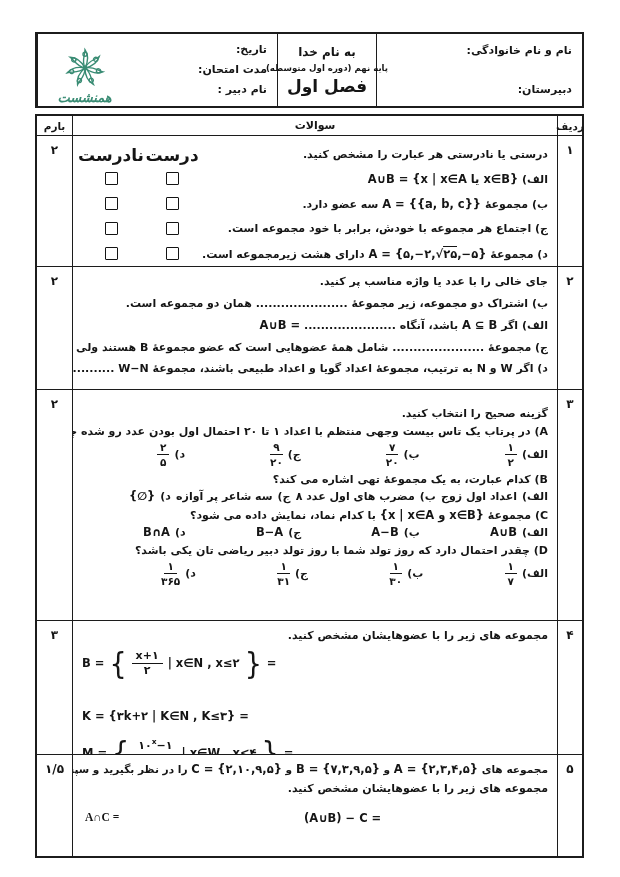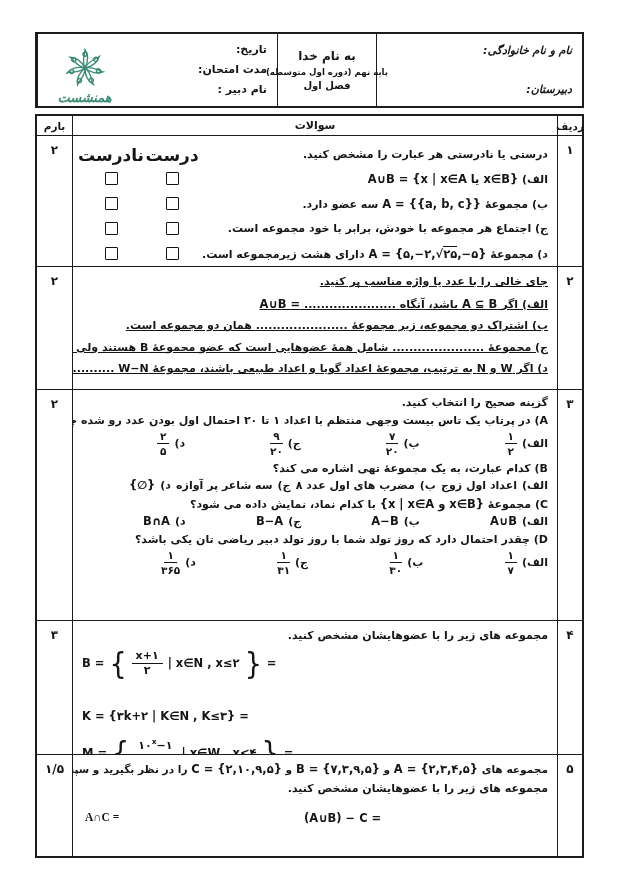--- a/index.html
+++ b/index.html
@@ -8,26 +8,26 @@
     font-family:"DejaVu Sans",sans-serif;color:#151515;font-weight:bold;
     overflow:hidden;
   }
   .cell-line{line-height:1.45;}
   
   .hdr{
     position:absolute;left:35px;top:32px;width:549px;height:76px;
     border:2px solid #1c1c1c;box-sizing:border-box;display:flex;direction:rtl;background:#fff;
   }
   .hcell{box-sizing:border-box;height:100%;}
-  .hc-name{width:205px;display:flex;flex-direction:column;justify-content:space-between;padding:9px 10px 8px;font-size:11px;font-style:italic;}
+  .hc-name{width:205px;display:flex;flex-direction:column;justify-content:space-between;padding:9px 10px 8px;font-size:11px;}
   .hc-mid{width:100px;border-left:1.4px solid #1c1c1c;border-right:1.4px solid #1c1c1c;
     display:flex;flex-direction:column;align-items:center;justify-content:center;text-align:center;}
   .basmala{font-size:12px;}
   .grade{font-size:8.6px;margin-top:4px;white-space:nowrap;}
-  .chapter{font-size:10px;margin-top:3px;}
+  .chapter{font-size:17px;margin-top:3px;}
   .hc-date{width:146px;display:flex;flex-direction:column;justify-content:space-between;padding:8px 10px;font-size:11px;}
   .hc-logo{flex:1;border-left:1.4px solid #1c1c1c;display:flex;flex-direction:column;align-items:center;justify-content:flex-end;padding:2px 0;}
   .sig{font-size:13px;font-style:italic;line-height:1;margin-top:1px;}
   
   .tbl{
     position:absolute;left:35px;top:114px;width:549px;height:744px;
     border:2px solid #1c1c1c;box-sizing:border-box;display:flex;flex-direction:column;background:#fff;
   }
   .trow{display:flex;direction:rtl;box-sizing:border-box;}
   .thead{height:19px;font-size:10.5px;}
@@ -43,21 +43,21 @@
   .q1row{display:flex;direction:rtl;align-items:center;height:25px;}
   .q1main{flex:1;direction:rtl;}
   .colT{width:58px;display:flex;justify-content:center;flex-shrink:0;}
   .colF{width:64px;display:flex;justify-content:center;flex-shrink:0;}
   .cbx{width:13px;height:13px;border:1.7px solid #141414;box-sizing:border-box;background:#fff;border-radius:1px;}
   .chead{font-size:17px;}
   .mth{font-size:11.5px;white-space:nowrap;}
   .root{border-top:1.3px solid #141414;}
   
   .q2cell{padding:8px 9px 0 6px;}
-  .q2line{direction:rtl;margin-top:8.5px;white-space:nowrap;text-decoration:underline;}
+  .q2line{direction:rtl;margin-top:8.5px;white-space:nowrap;}
   .q2title{margin-top:0;}
   
   .q3cell{padding:6px 9px 0 6px;}
   .qline{direction:rtl;margin-top:5px;white-space:nowrap;}
   .optrow{display:flex;direction:rtl;align-items:center;justify-content:space-between;margin-top:3px;}
   .opt{display:inline-flex;direction:rtl;align-items:center;gap:5px;}
   .frac{display:inline-flex;flex-direction:column;align-items:center;line-height:1.15;font-size:10.5px;direction:ltr;}
   .frac .num{padding:0 3px 1px;border-bottom:1.35px solid #141414;}
   .frac .den{padding-top:1px;}
   .omath{font-size:11.5px;}
@@ -188,32 +188,32 @@
           </div>
       </div>
     </div>
     <div class="barem">۲</div>
   </div>
 
   <div class="trow body-row r2">
     <div class="radif">۲</div>
     <div class="qcell q2cell">
       <div class="q2line q2title">جای خالی را با عدد یا واژه مناسب پر کنید.</div>
+      <div class="q2line">ب) اشتراک دو مجموعه، زیر مجموعۀ ...................... همان دو مجموعه است.</div>
       <div class="q2line"><span>الف) اگر</span> <span class="mth" dir="ltr">A ⊆ B</span> <span>باشد، آنگاه</span> <span>......................</span> <span class="mth" dir="ltr">A∪B =</span></div>
-      <div class="q2line">ب) اشتراک دو مجموعه، زیر مجموعۀ ...................... همان دو مجموعه است.</div>
       <div class="q2line">ج) مجموعۀ ...................... شامل همۀ عضوهایی است که عضو مجموعۀ B هستند ولی عضو مجموعۀ A نیستند.</div>
       <div class="q2line">د) اگر W و N به ترتیب، مجموعۀ اعداد گویا و اعداد طبیعی باشند، مجموعۀ W−N ............ عضو دارد.</div>
     </div>
     <div class="barem">۲</div>
   </div>
 
   <div class="trow body-row r3">
     <div class="radif">۳</div>
     <div class="qcell q3cell">
-      <div class="qline" style="margin-top:0">گزینه صحیح را انتخاب کنید.</div>
+      <div class="qline" style="margin-top:11px">گزینه صحیح را انتخاب کنید.</div>
 
       <div class="qline"><span dir="rtl">A)</span> <span>در پرتاب یک تاس بیست وجهی منتظم با اعداد ۱ تا ۲۰ احتمال اول بودن عدد رو شده چقدر است؟</span></div>
       <div class="optrow pa">
         <span class="opt">
             <span>الف)</span>
             <span class="frac">
               <span class="num">۱</span>
               <span class="den">۲</span>
             </span>
           </span>

